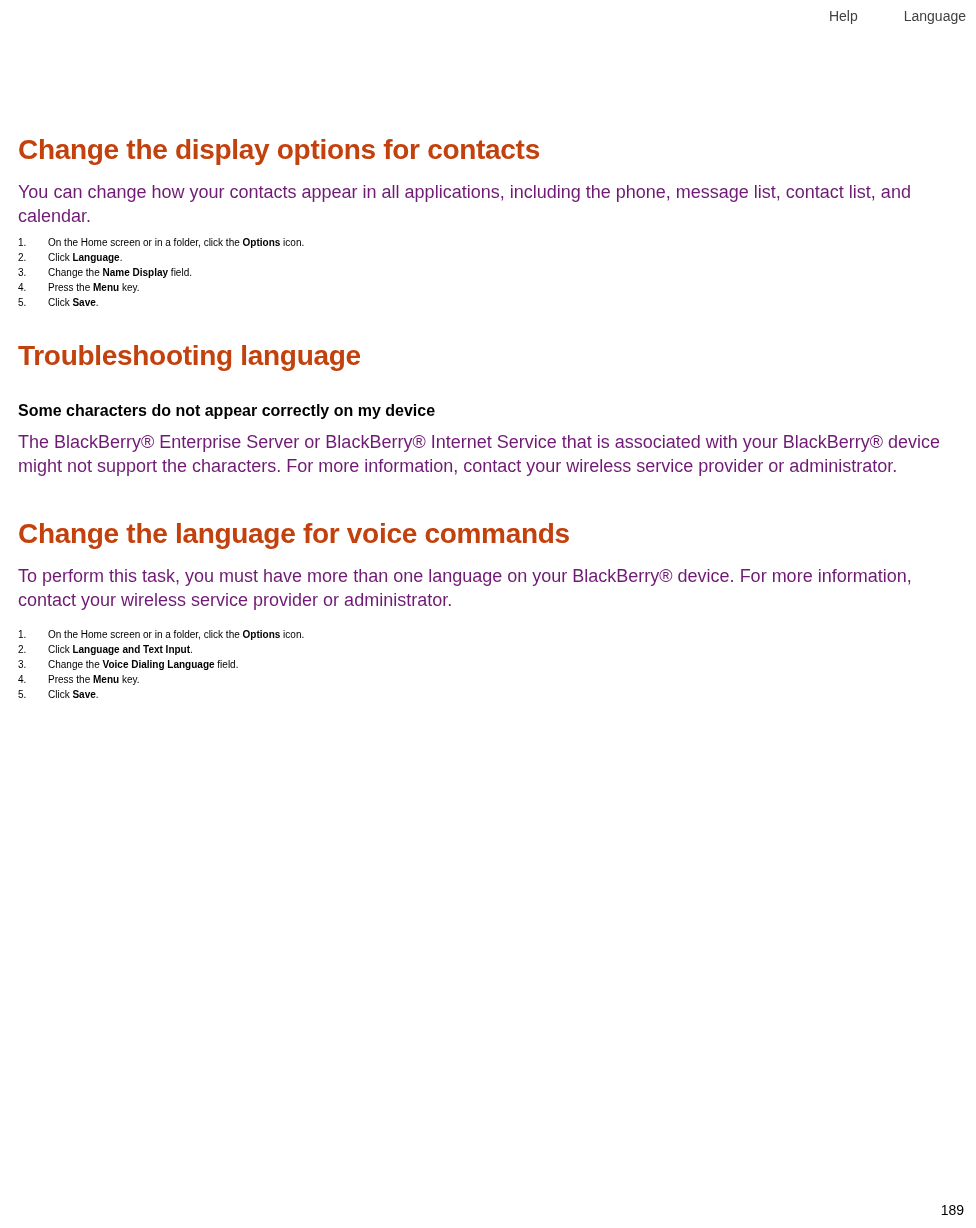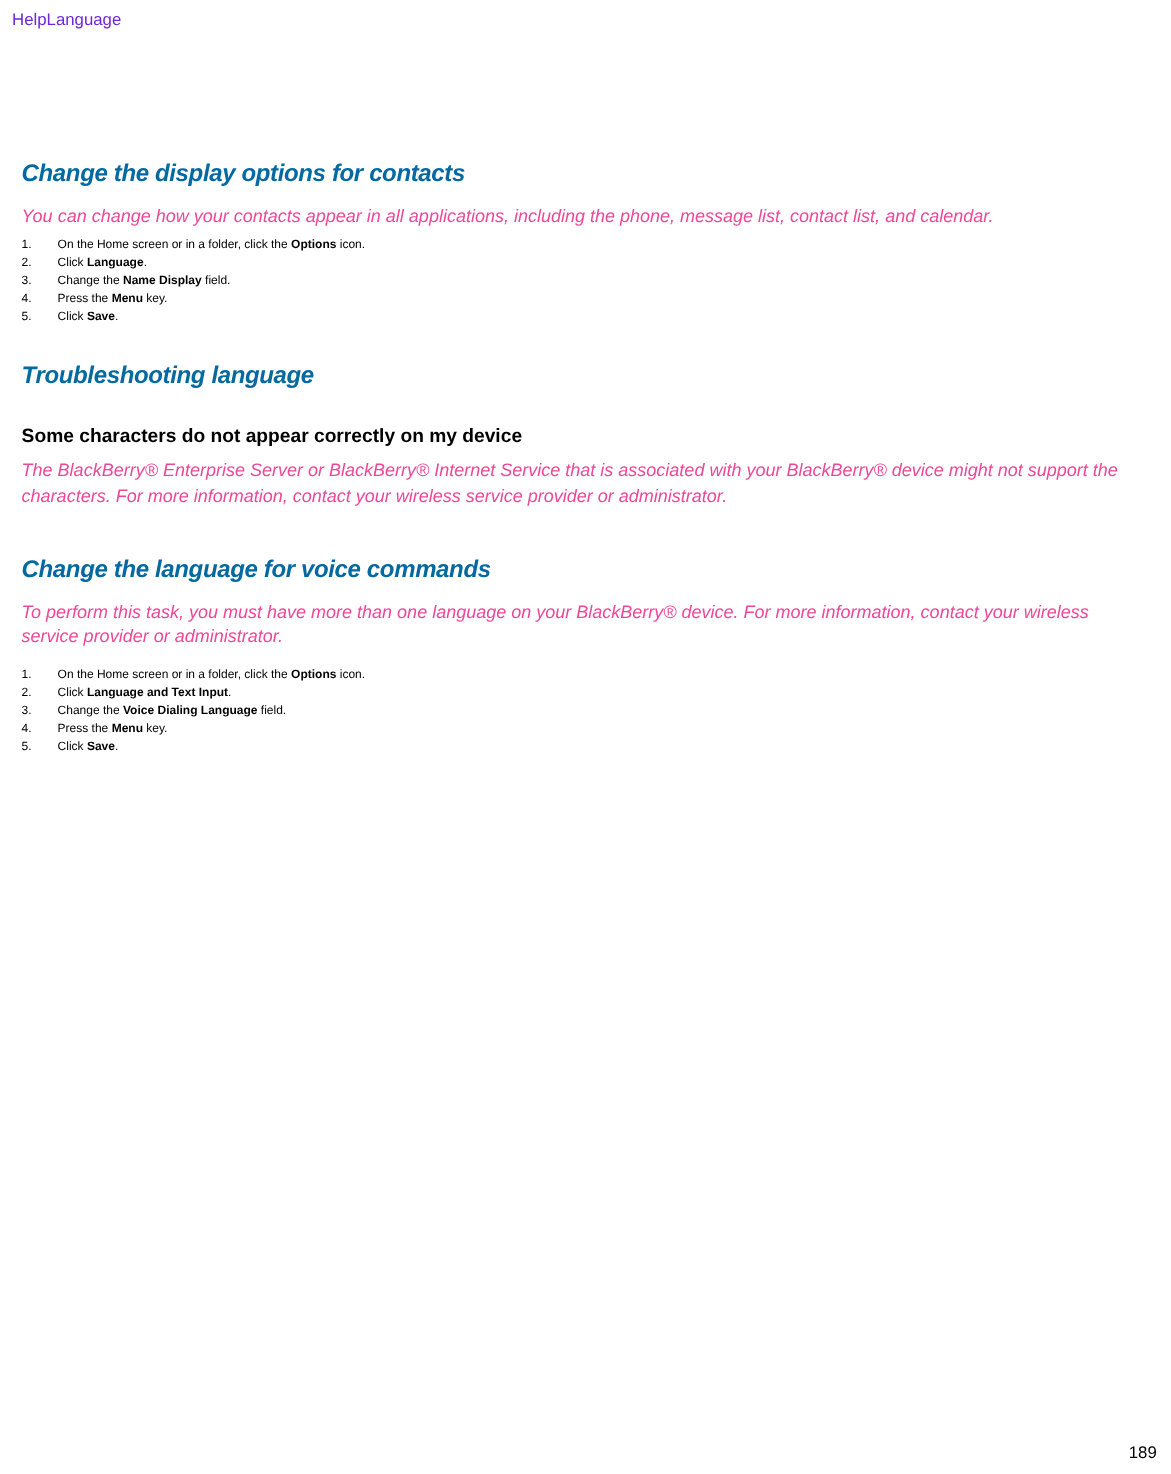--- a/index.html
+++ b/index.html
@@ -6,52 +6,51 @@
     body {
       font-family: "Segoe UI", "Helvetica Neue", Arial, sans-serif;
       width: 976px;
       height: 1228px;
       background: #fff;
       color: #000;
       position: relative;
     }
     .header {
       display: flex;
-      justify-content: flex-start;
+      justify-content: flex-end;
       padding: 8px 10px 0 10px;
       font-size: 14px;
-      color: #6d28d9;
+      color: #404040;
+      gap: 46px;
     }
     .content {
       padding: 0 18px;
     }
     h1 {
-      color: #0369a1;
-      font-size: 20px;
+      color: #c2410c;
+      font-size: 28px;
       font-weight: 700;
       margin-top: 110px;
       margin-bottom: 14px;
       letter-spacing: -0.3px;
-      font-style: italic;
     }
     h1.second { margin-top: 30px; }
     h1.third { margin-top: 40px; }
     h2 {
       color: #000;
       font-size: 16px;
       font-weight: 700;
       margin-top: 30px;
       margin-bottom: 10px;
     }
     p {
-      font-size: 15px;
+      font-size: 18px;
       line-height: 1.35;
       margin-bottom: 6px;
-      color: #ec4899;
-      font-style: italic;
+      color: #701a75;
     }
     p.note { margin-bottom: 14px; }
     ol {
       list-style: none;
       counter-reset: item;
       margin-top: 4px;
     }
     ol li {
       counter-increment: item;
       font-size: 10px;

